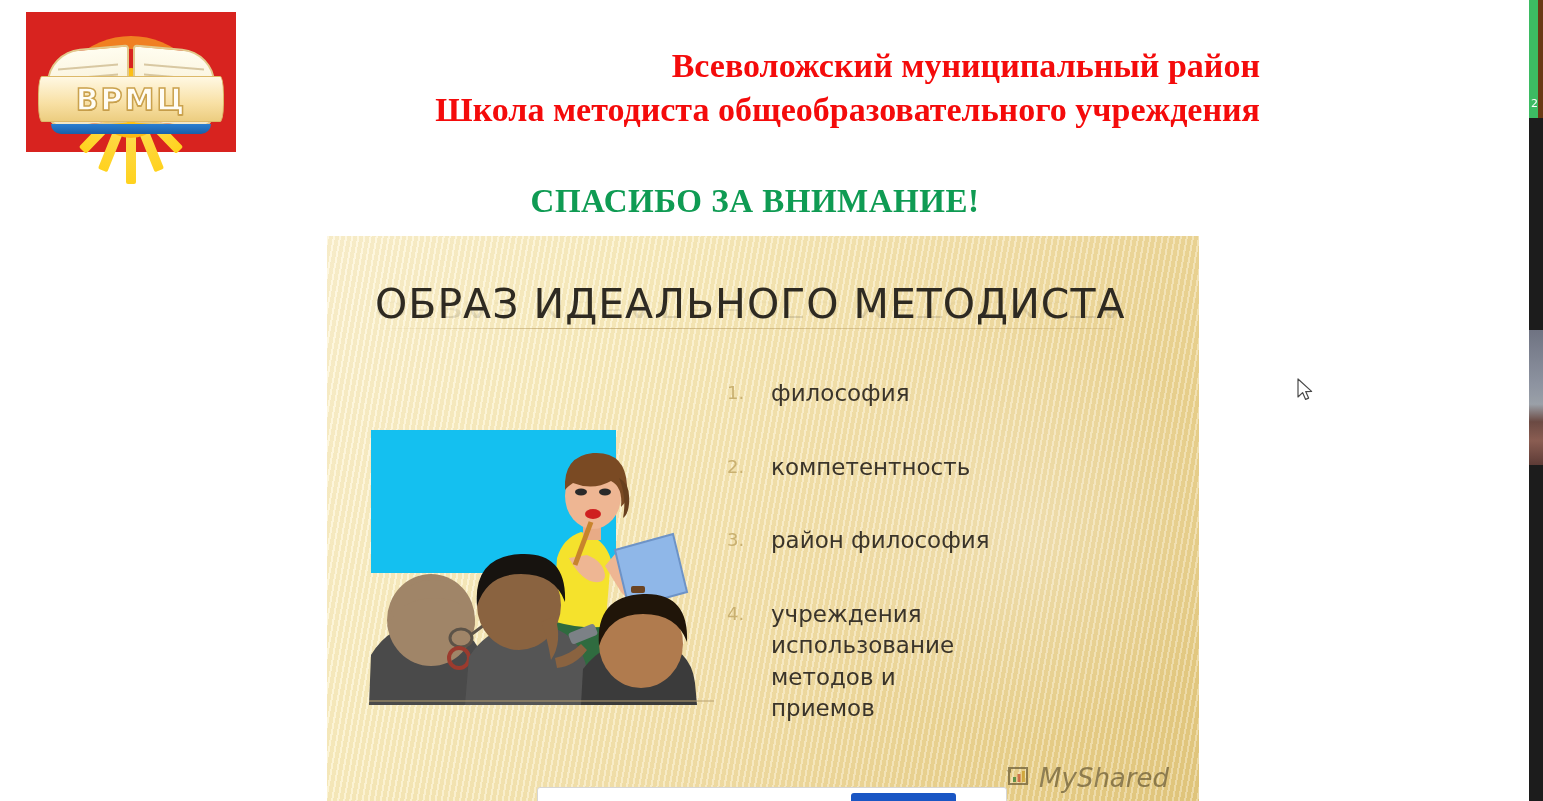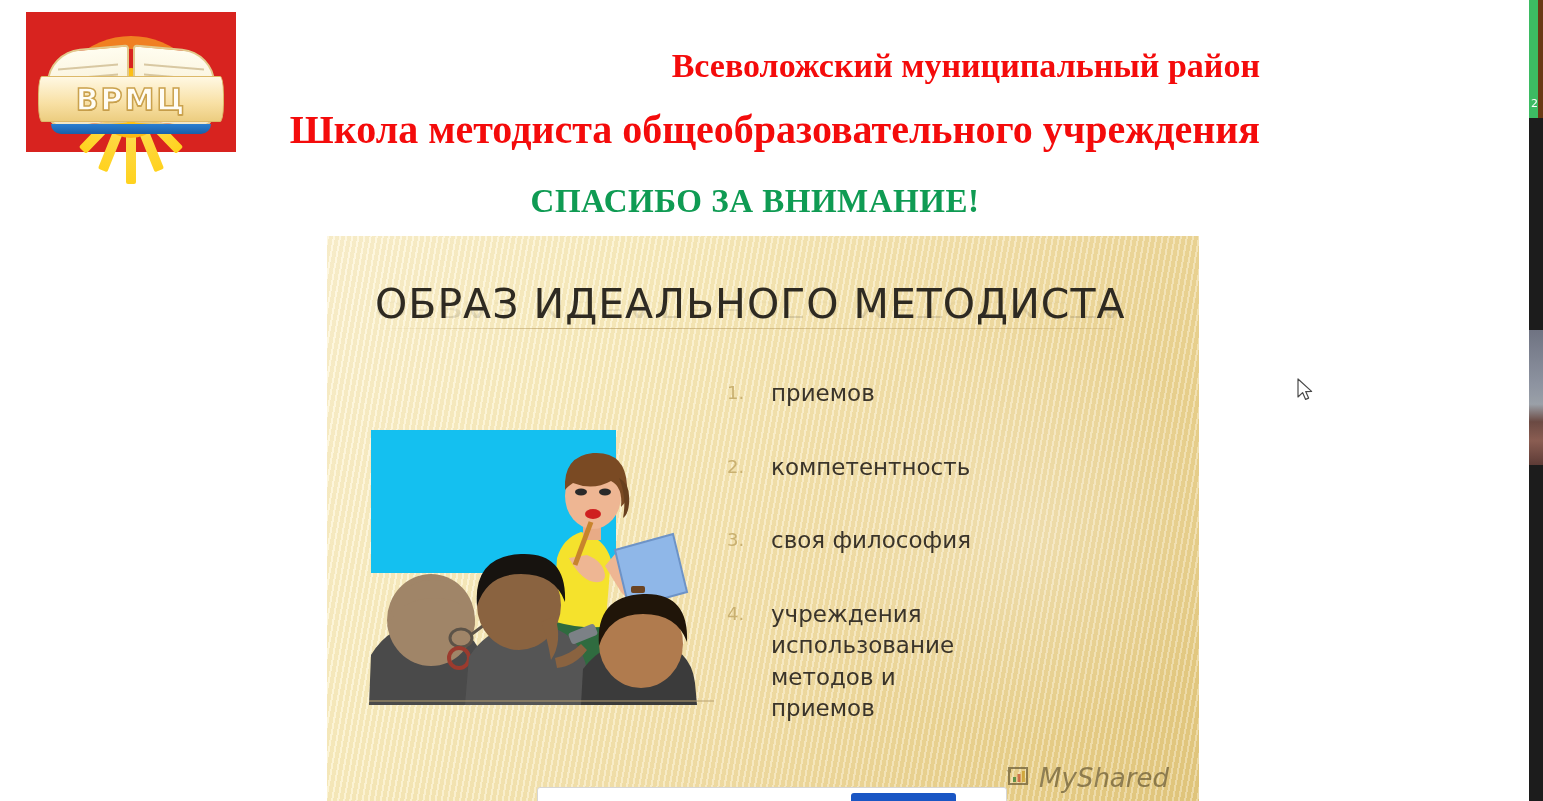--- a/index.html
+++ b/index.html
@@ -76,21 +76,21 @@
     position: absolute; left: 250px; top: 44px; width: 1010px; text-align: right;
   }
   .head-line {
     font-family: "Liberation Serif", serif;
     font-weight: bold;
     color: #f40b0b;
     line-height: 1.28;
     white-space: nowrap;
   }
   .head-line.l1 { font-size: 34px; }
-  .head-line.l2 { font-size: 40px; margin-top: 16px; }
+  .head-line.l2 { font-size: 34px; }
   #thanks {
     position: absolute; left: 250px; top: 183px; width: 1010px; text-align: center;
     font-family: "Liberation Serif", serif;
     font-weight: bold; font-size: 33px; color: #0f9b53;
     letter-spacing: .5px;
   }
 
   
   #slide {
     position: absolute; left: 327px; top: 236px; width: 872px; height: 565px;
@@ -314,29 +314,29 @@
           <path d="M230 216 q-4 -50 44 -52 q46 -2 44 48 q-10 -28 -44 -28 q-34 0 -44 32 z" fill="#201509"></path>
         </g>
 
         <line x1="0" y1="271" x2="345" y2="271" stroke="#b9a271" stroke-width="2" opacity=".5"></line>
       </svg>
     </div>
 
     <div id="slide-list">
       <div class="li-row" style="margin-bottom:42px">
         <span class="li-num">1.</span>
-        <span class="li-text">приемов</span>
+        <span class="li-text">философия</span>
       </div>
       <div class="li-row" style="margin-bottom:42px">
         <span class="li-num">2.</span>
         <span class="li-text">компетентность</span>
       </div>
       <div class="li-row" style="margin-bottom:42px">
         <span class="li-num">3.</span>
-        <span class="li-text">своя философия</span>
+        <span class="li-text">район философия</span>
       </div>
       <div class="li-row">
         <span class="li-num">4.</span>
         <span class="li-text" style="max-width:230px">учреждения использование методов и приемов</span>
       </div>
     </div>
 
     <div id="watermark">
       <svg id="wm-icon" viewBox="0 0 26 24">
         <path d="M3 2 h18 v16 h-18 z" fill="none" stroke="#6b5c36" stroke-width="2"></path>

